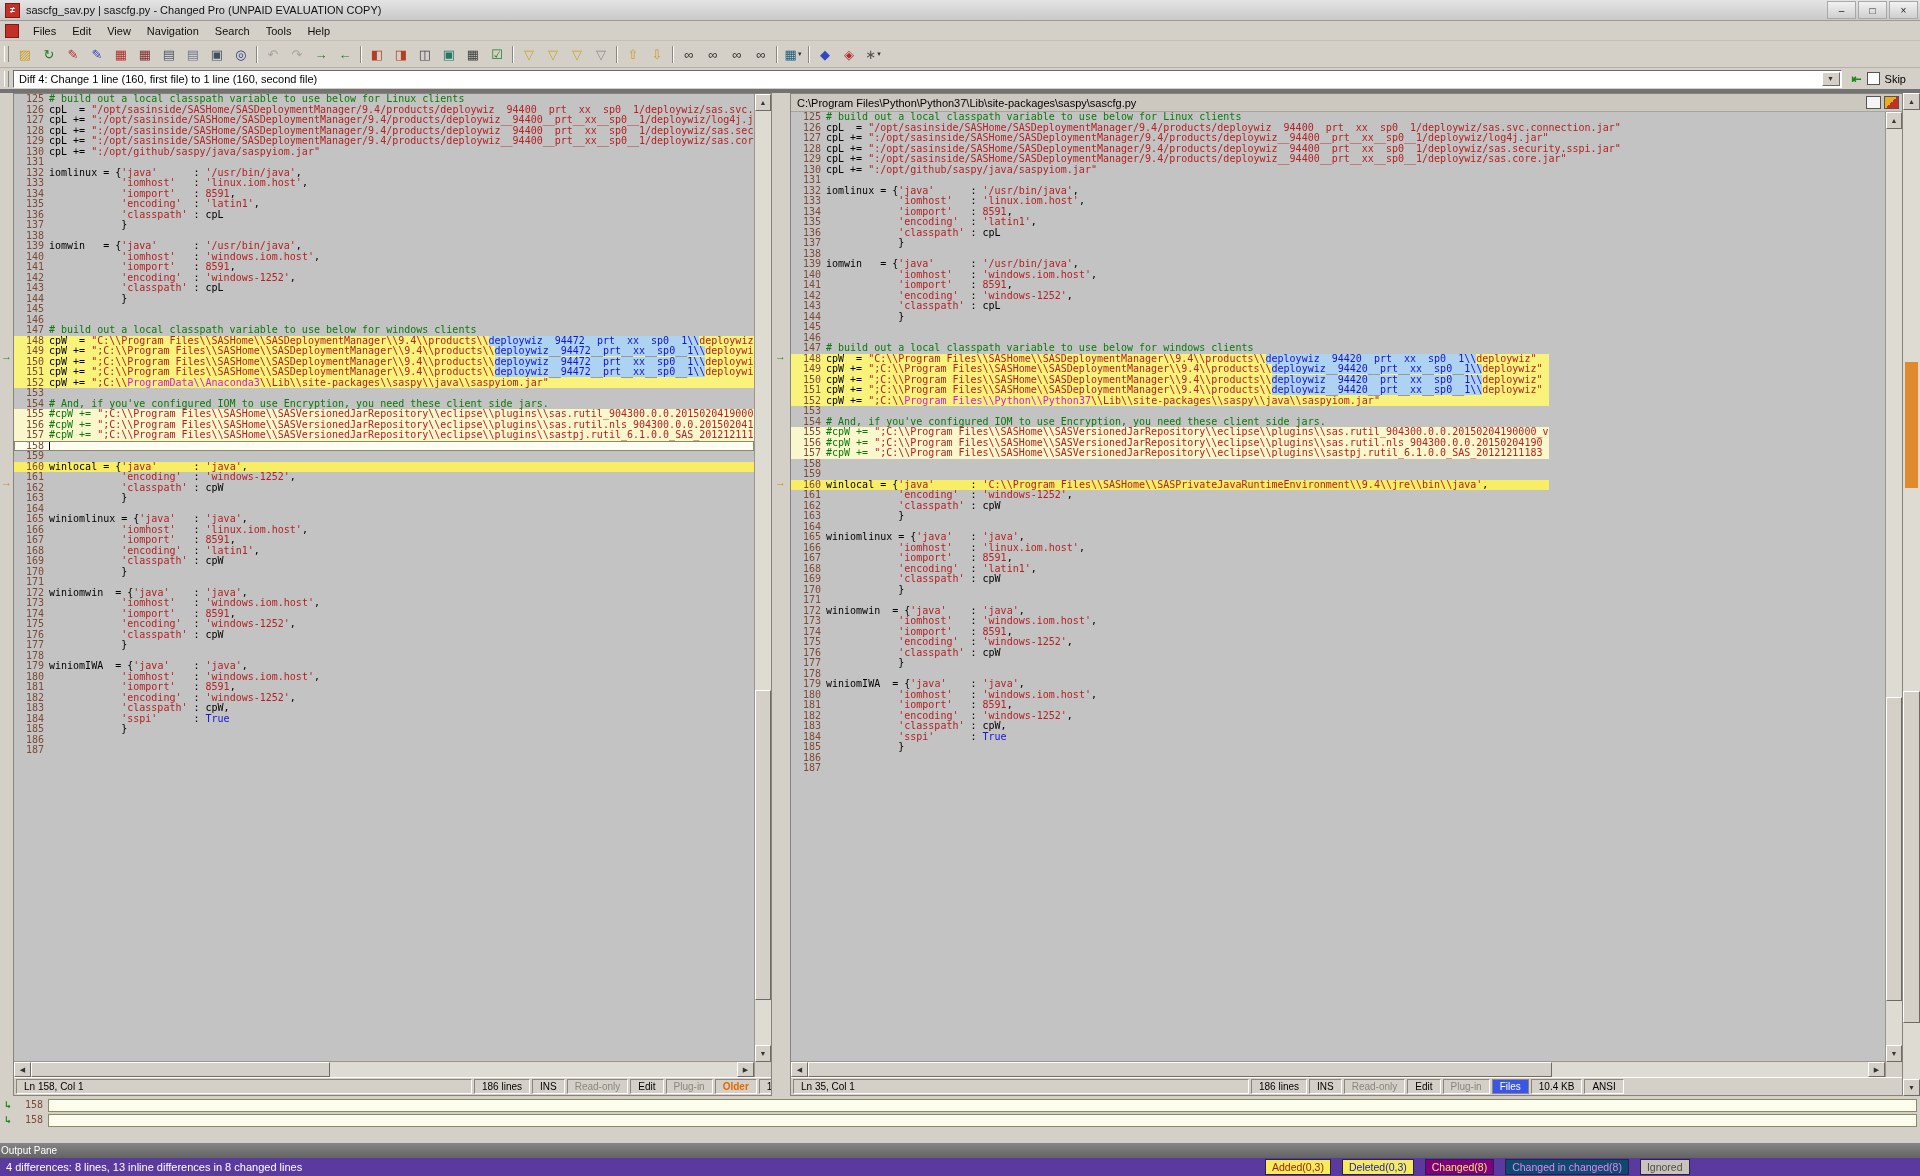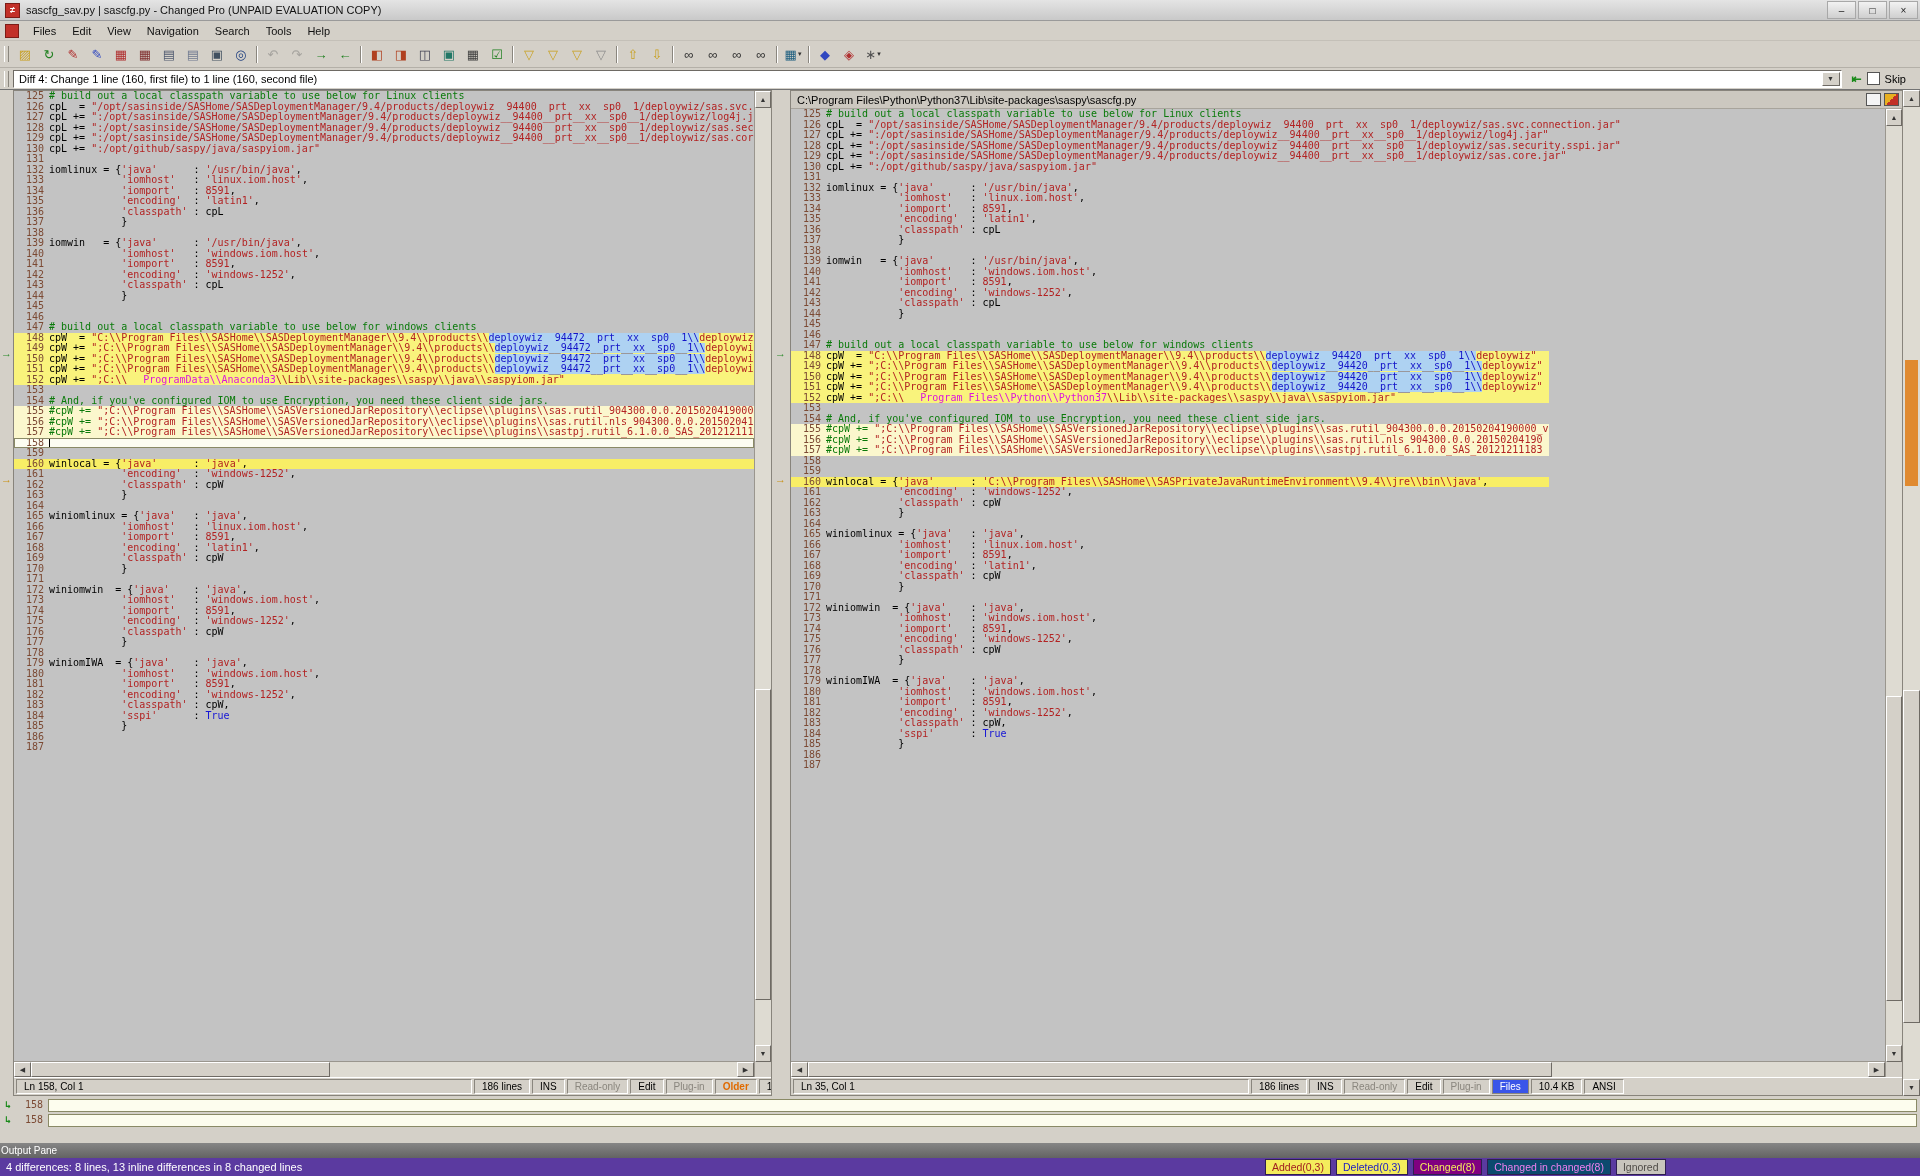--- a/index.html
+++ b/index.html
@@ -19,21 +19,21 @@
 
   
   .toolbar{height:26px;flex:0 0 26px;display:flex;align-items:center;background:#d4d0c8;border-bottom:1px solid #b4b0a8;padding-left:2px;}
   .grip{width:3px;height:16px;border-left:1px solid #ffffff;border-right:1px solid #8a867e;margin:0 4px 0 2px;}
   .tbtn{width:20px;height:20px;display:flex;align-items:center;justify-content:center;font-size:13px;margin:0 1px;border:1px solid transparent;}
   .tbtn.dis{opacity:.42;filter:grayscale(1);}
   .tbtn .caret{font-size:7px;color:#333;margin-left:1px;}
   .tsep{width:0;height:17px;border-left:1px solid #8a867e;border-right:1px solid #fff;margin:0 3px;}
 
   
-  .diffbar{height:21px;flex:0 0 21px;display:flex;align-items:center;background:#d4d0c8;padding:0 14px 0 2px;border-bottom:1px solid #737373;}
+  .diffbar{height:21px;flex:0 0 21px;display:flex;align-items:center;background:#d4d0c8;padding:0 14px 0 2px;border-bottom:4px solid #737373;}
   .combo{flex:1;height:16px;background:#fff;border:1px solid;border-color:#6e6a64 #ffffff #ffffff #6e6a64;display:flex;align-items:center;font-size:11px;padding-left:5px;position:relative;color:#000;}
   .combo-arrow{position:absolute;right:1px;top:1px;bottom:1px;width:16px;background:#d4d0c8;border:1px solid;border-color:#fff #6e6a64 #6e6a64 #fff;display:flex;align-items:center;justify-content:center;font-size:7px;color:#333;}
   .skipwrap{display:flex;align-items:center;gap:5px;margin-left:10px;font-size:11px;}
   .skipicon{color:#1a8a1a;font-weight:bold;font-size:12px;}
   .cb{width:11px;height:11px;background:#fff;border:1px solid #555;}
 
   
   .main{flex:1;display:flex;background:#d4d0c8;min-height:0;}
   .strip{flex:0 0 13px;position:relative;}
   .midstrip{flex:0 0 18px;position:relative;}
@@ -65,21 +65,21 @@
   .pane.left .cl.sel .ct{box-shadow:inset 1px 0 #000;}
   .pane.right .cl.chg{background:linear-gradient(90deg,#f9f37c 0 758px,transparent 758px);}
   .pane.right .cl.pale{background:linear-gradient(90deg,#fbf7cd 0 758px,transparent 758px);}
   .pane.right .cl.cur{background:linear-gradient(90deg,#f8ee66 0 758px,transparent 758px);}
   .tk-c{color:#000;}
   .tk-s{color:#b22222;}
   .tk-k{color:#0a7a0a;}
   .tk-n{color:#b22222;}
   .tk-t{color:#1616d6;}
   .tk-ib{background:#aed2f2;color:#1414c8;}
-  .tk-im{color:#dc14dc;margin-left:16px;}
+  .tk-im{color:#dc14dc;}
 
   
   .vscroll{flex:0 0 16px;display:flex;flex-direction:column;background:#d4d0c8;border-left:1px solid #9a968e;}
   .sbtn{height:15px;flex:0 0 15px;display:flex;align-items:center;justify-content:center;font-size:7px;color:#333;background:#d4d0c8;border:1px solid;border-color:#fff #6e6a64 #6e6a64 #fff;}
   .strack{flex:1;position:relative;background:#dedbd2;}
   .sthumb{position:absolute;left:0;right:0;background:#d4d0c8;border:1px solid;border-color:#fff #6e6a64 #6e6a64 #fff;}
   .scorner{flex:0 0 15px;background:#d4d0c8;}
   .hscroll{flex:0 0 15px;display:flex;background:#dedbd2;border-top:1px solid #9a968e;}
   .hscroll .sbtn{width:15px;flex:0 0 15px;height:auto;}
   .strack.h{flex:1;position:relative;}
@@ -102,21 +102,21 @@
   .srow{height:13px;display:flex;align-items:stretch;margin-bottom:2px;font:10px/12px "DejaVu Sans Mono",monospace;}
   .sarrow{flex:0 0 14px;color:#1a8a1a;font-weight:bold;font-size:10px;text-align:center;}
   .snum{flex:0 0 28px;text-align:right;padding-right:5px;color:#7c4a34;}
   .sbar{flex:1;background:#fdfdee;border:1px solid #8a8a66;}
 
   .gap12{height:12px;flex:0 0 12px;background:#d4d0c8;}
   .outbar{height:15px;flex:0 0 15px;background:linear-gradient(#868686,#636363);color:#fff;font-size:10px;display:flex;align-items:center;padding-left:1px;}
 
   
   .bstatus{height:18px;flex:0 0 18px;background:#5b3aa0;color:#fff;font-size:11px;display:flex;align-items:center;padding-left:6px;position:relative;}
-  .badges{position:absolute;left:1265px;top:1px;bottom:1px;display:flex;gap:5px;align-items:stretch;}
+  .badges{position:absolute;left:1265px;top:1px;bottom:1px;display:flex;gap:11px;align-items:stretch;}
   .badge{display:flex;align-items:center;padding:0 6px;font-size:10.5px;border:1px solid #2e1e50;white-space:nowrap;}
 </style>
 </head>
 <body>
 
 <div class="window">
 
   <div class="titlebar">
     <span class="appicon">≠</span>
     <span>sascfg_sav.py  |  sascfg.py - Changed Pro (UNPAID EVALUATION COPY)</span>

